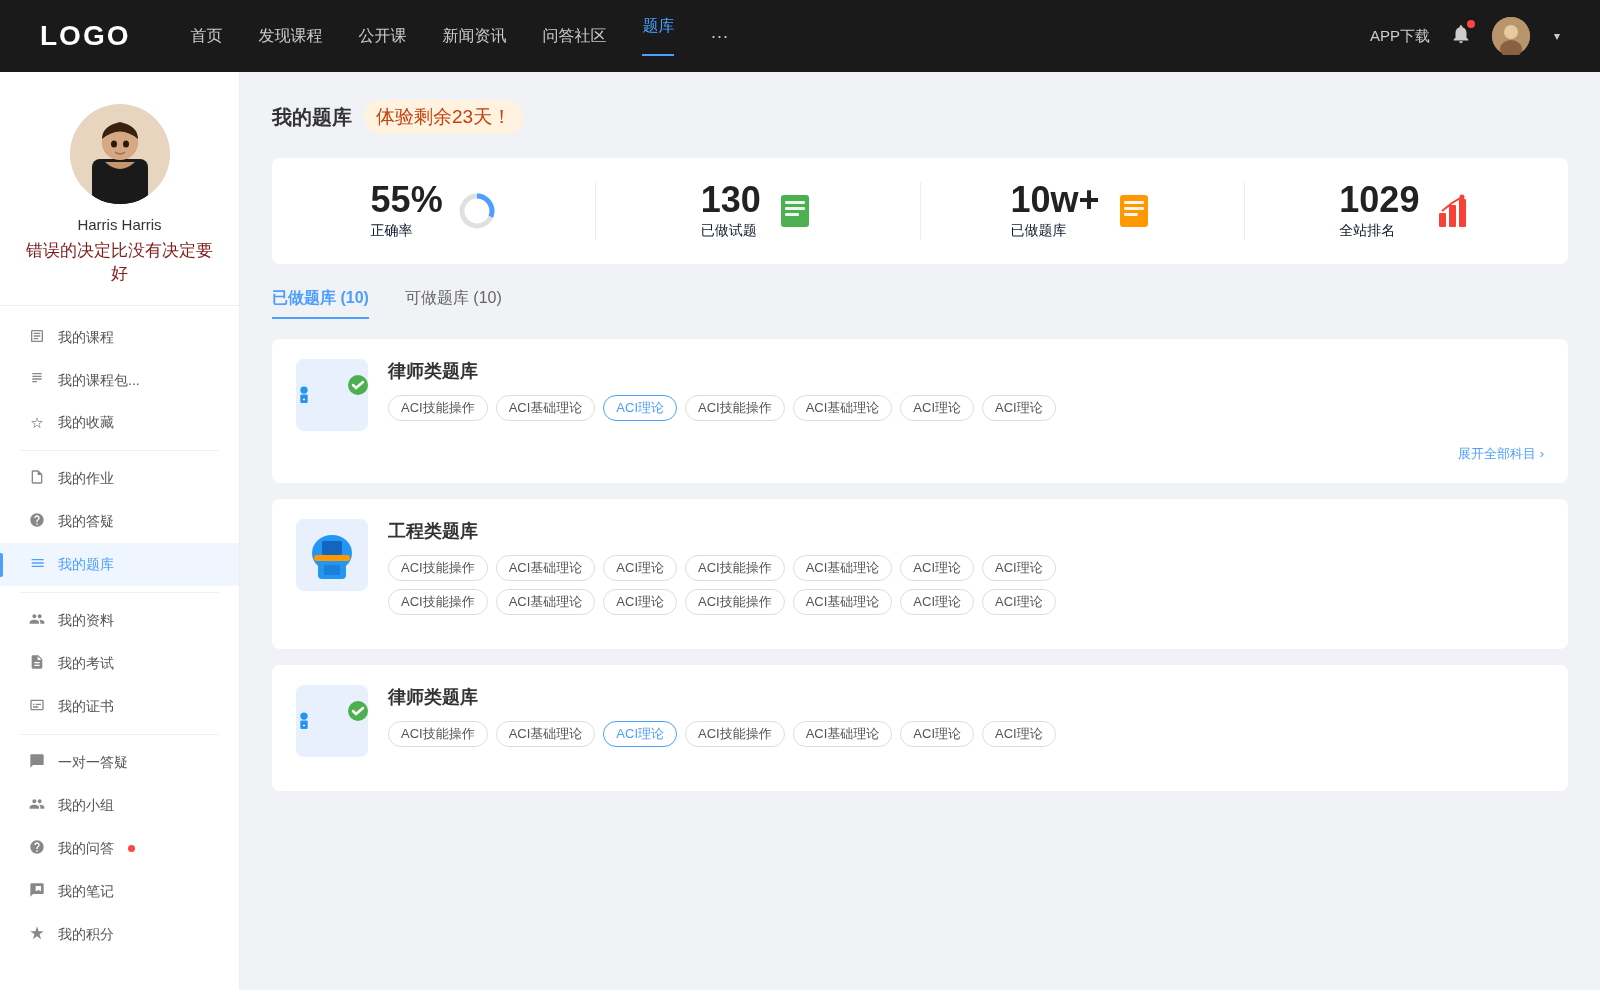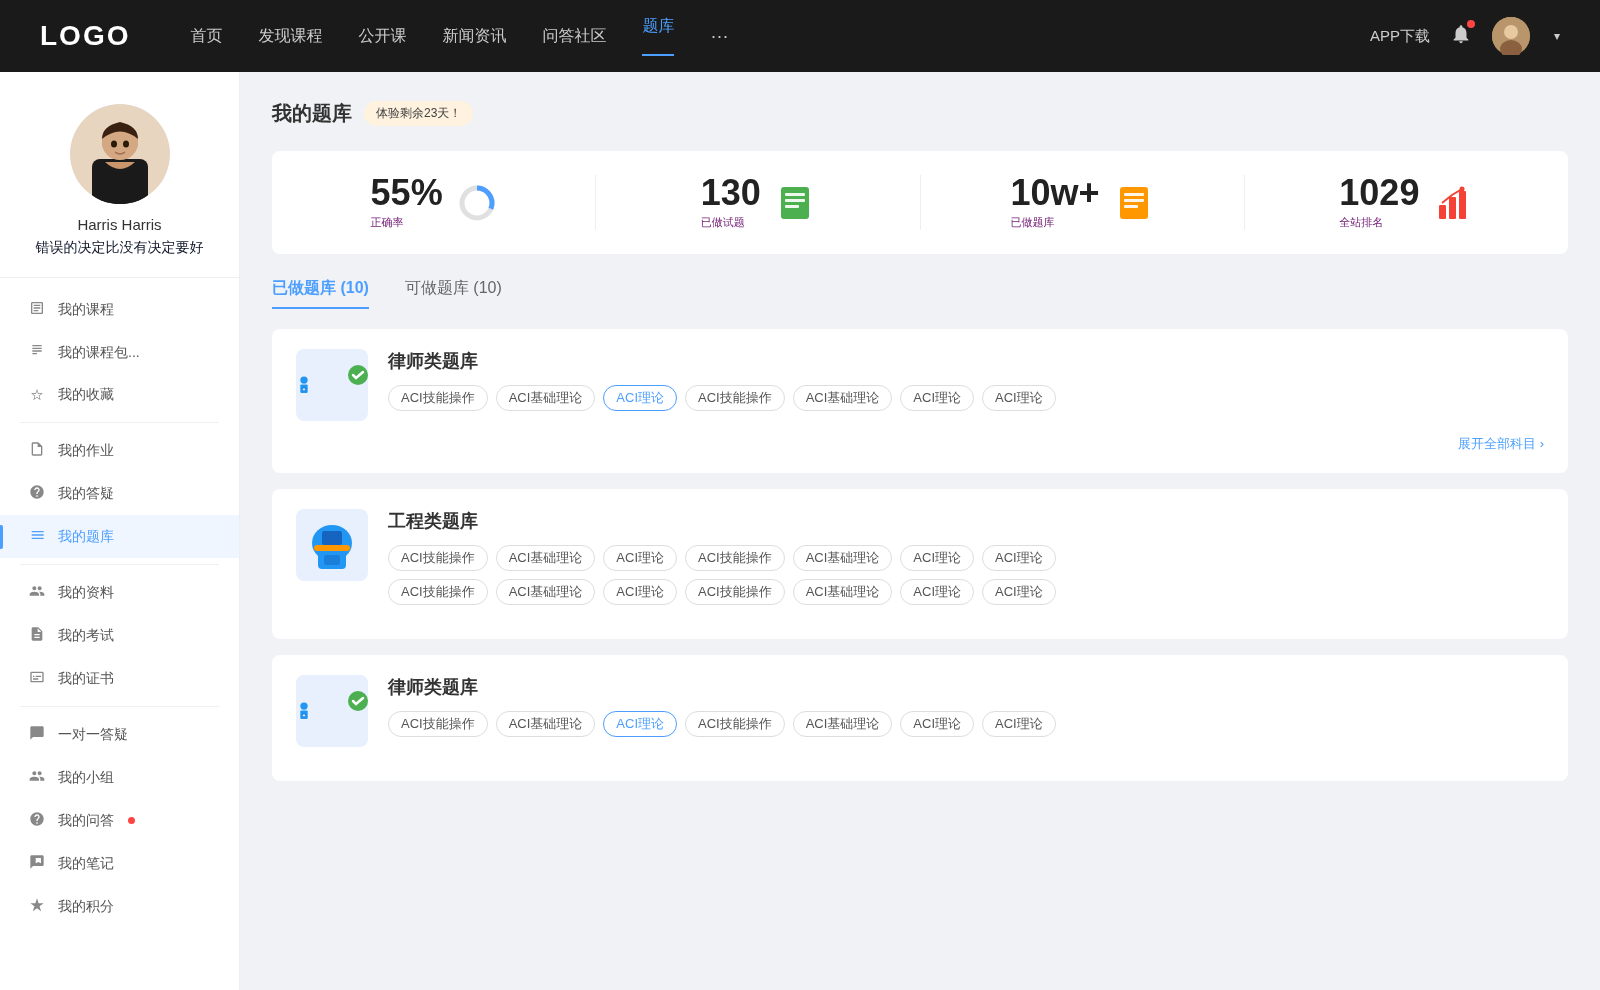--- a/index.html
+++ b/index.html
@@ -20,42 +20,42 @@
     .chevron { color: #ccc; font-size: 12px; cursor: pointer; margin-left: 4px; }
 
     
     .main-container { margin-top: 72px; display: flex; min-height: 918px; }
 
     
     .sidebar { width: 240px; background: white; min-height: 918px; padding: 0; flex-shrink: 0; border-right: 1px solid #eee; }
     .sidebar .profile { display: flex; flex-direction: column; align-items: center; padding: 32px 20px 20px; border-bottom: 1px solid #eee; }
     .profile-avatar { width: 100px; height: 100px; border-radius: 50%; background: #e8e8e8; overflow: hidden; display: flex; align-items: center; justify-content: center; margin-bottom: 12px; }
     .profile-name { font-size: 15px; font-weight: 500; color: #333; margin-bottom: 6px; }
-    .profile-motto { font-size: 14px; color: #0f172a; text-align: center; }
+    .profile-motto { font-size: 17px; color: #7f1d1d; text-align: center; }
     .sidebar-menu { padding: 10px 0; }
     .sidebar-item { display: flex; align-items: center; gap: 12px; padding: 12px 28px; cursor: pointer; color: #555; font-size: 14px; transition: all 0.2s; position: relative; }
     .sidebar-item.active { color: #4d9fff; background: #f0f6ff; }
     .sidebar-item.active::before { content: ''; position: absolute; left: 0; top: 50%; transform: translateY(-50%); width: 3px; height: 24px; background: #4d9fff; border-radius: 0 2px 2px 0; }
     .sidebar-item .si-icon { width: 18px; text-align: center; font-size: 15px; flex-shrink: 0; }
     .sidebar-divider { height: 1px; background: #f0f0f0; margin: 6px 20px; }
     .menu-badge { width: 7px; height: 7px; background: #ff4444; border-radius: 50%; display: inline-block; margin-left: 2px; }
 
     
     .content { flex: 1; padding: 28px 32px; background: #f0f2f5; }
     .page-title-row { display: flex; align-items: center; gap: 12px; margin-bottom: 24px; }
     .page-title { font-size: 20px; font-weight: 600; color: #333; }
-    .trial-badge { background: #fff3e0; color: #404040; font-size: 12px; padding: 4px 12px; border-radius: 20px; font-weight: 500; }
+    .trial-badge { background: #fff3e0; color: #c2410c; font-size: 19px; padding: 4px 12px; border-radius: 20px; font-weight: 500; }
 
     
     .stats-row { display: flex; gap: 0; background: white; border-radius: 8px; margin-bottom: 24px; padding: 24px 0; }
     .stat-item { flex: 1; display: flex; align-items: center; justify-content: center; gap: 14px; border-right: 1px solid #eee; padding: 0 20px; }
     .stat-item:last-child { border-right: none; }
     .stat-text { }
     .stat-number { font-size: 36px; font-weight: 600; color: #222; line-height: 1; }
-    .stat-label { font-size: 11px; color: #701a75; margin-top: 4px; }
+    .stat-label { font-size: 14px; color: #0f172a; margin-top: 4px; }
     .stat-icon { width: 40px; height: 40px; display: flex; align-items: center; justify-content: center; }
 
     
     .tabs-row { display: flex; gap: 36px; margin-bottom: 20px; }
     .tab { font-size: 16px; color: #666; cursor: pointer; padding-bottom: 8px; }
     .tab.active { color: #4d9fff; border-bottom: 2px solid #4d9fff; font-weight: 600; }
 
     
     .qbank-card { background: white; border-radius: 8px; margin-bottom: 16px; padding: 20px 24px; }
     .qbank-header { display: flex; align-items: flex-start; gap: 20px; margin-bottom: 14px; }

